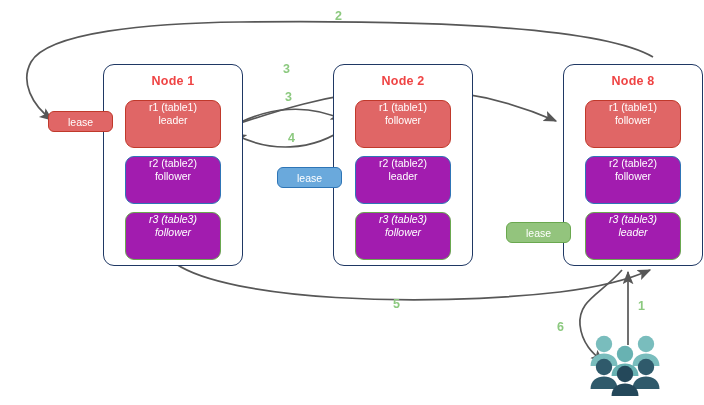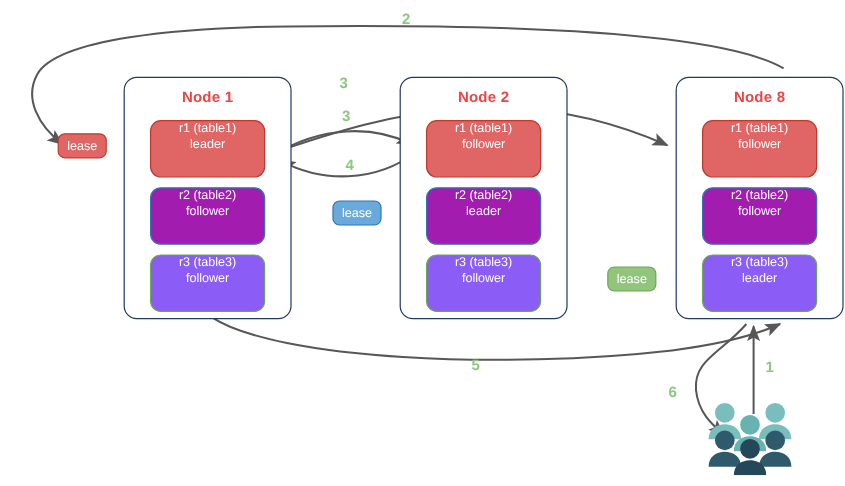--- a/index.html
+++ b/index.html
@@ -52,33 +52,33 @@
     align-items: center;
     justify-content: flex-start;
     color: #ffffff;
     font-size: 10.5px;
     line-height: 13px;
     text-align: center;
   }
   .range .l1, .range .l2 { display: block; }
   .r-red   { background: #E06666; border: 1.6px solid #C0392B; }
   .r-blue  { background: #a21caf; border: 1.6px solid #2E75B6; }
-  .r-green { background: #8b5cf6; border: 1.6px solid #6AA84F; }
+  .r-green { background: #a21caf; border: 1.6px solid #6AA84F; font-style: italic; }
 
   .lease {
     position: absolute;
     box-sizing: border-box;
     border-radius: 6px;
     display: flex;
     align-items: center;
     justify-content: center;
     color: #ffffff;
     font-size: 10.5px;
     height: 21px;
-    padding: 0 7px;
+    padding: 0 19px;
   }
   .lease.l-red   { background: #E06666; border: 1.6px solid #C0392B; }
   .lease.l-blue  { background: #6AA9DC; border: 1.6px solid #2E75B6; }
   .lease.l-green { background: #93C47D; border: 1.6px solid #6AA84F; }
 
   .step {
     position: absolute;
     font-size: 12.5px;
     font-weight: bold;
     color: #8CC97F;

